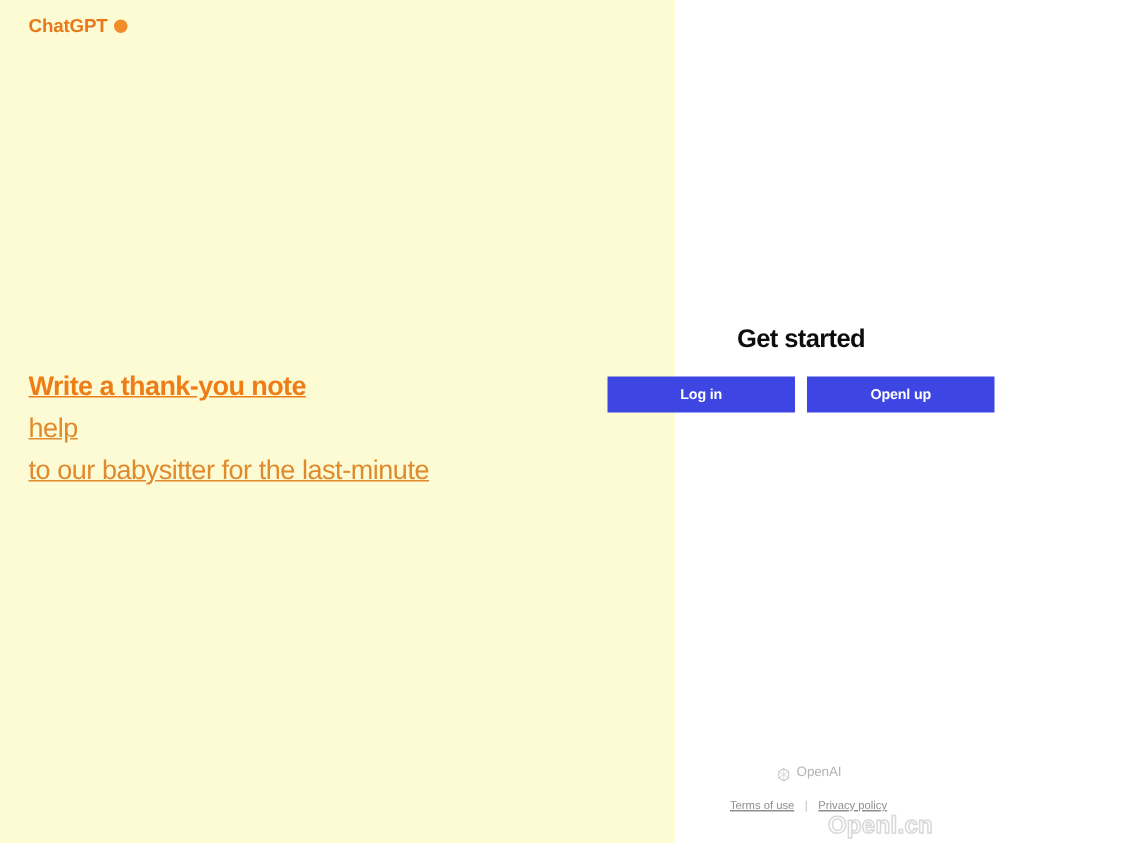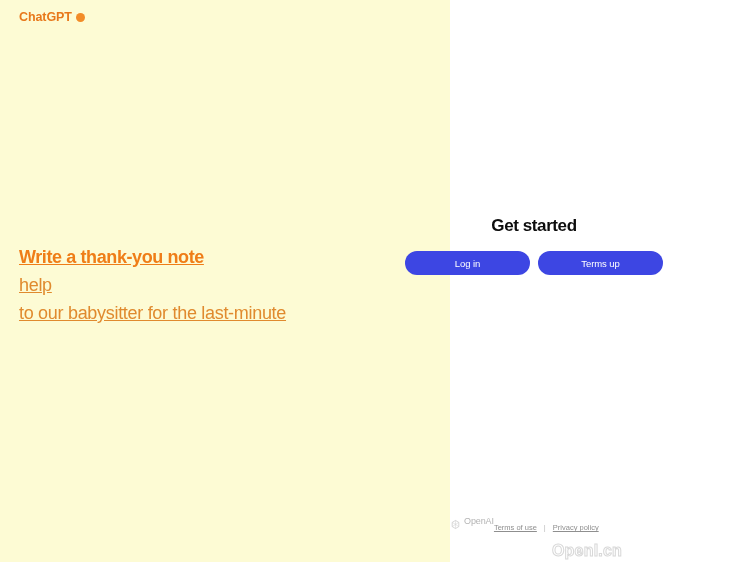--- a/index.html
+++ b/index.html
@@ -98,41 +98,42 @@
     margin: 0 0 14px 0;
   }
   .auth-buttons {
     display: flex;
     gap: 8px;
   }
   .auth-btn {
     width: 125px;
     height: 24px;
     border: none;
-    border-radius: 12px;
+    border-radius: 0;
     background: #3d46e3;
     color: #ffffff;
     font-size: 9.5px;
-    font-weight: normal;
+    font-weight: bold;
     font-family: "Liberation Sans", sans-serif;
     letter-spacing: -0.1px;
     cursor: pointer;
     display: flex;
     align-items: center;
     justify-content: center;
     padding: 0;
   }
 
   
   .footer {
     position: absolute;
     left: 0;
     right: 0;
     bottom: 22px;
     display: flex;
+    flex-direction: column;
     align-items: center;
   }
   .footer-brand {
     display: flex;
     align-items: center;
     gap: 3px;
     margin-bottom: 13px;
   }
   .footer-brand-text {
     font-size: 9px;
@@ -197,21 +198,21 @@
     </div>
 
   </div>
 
   <div class="right-panel">
 
     <div class="auth-block">
       <h1 class="auth-title">Get started</h1>
       <div class="auth-buttons">
         <button class="auth-btn">Log in</button>
-        <button class="auth-btn">Terms up</button>
+        <button class="auth-btn">Openl up</button>
       </div>
     </div>
 
     <div class="footer">
       <div class="footer-brand">
         <span class="openai-mark">
           <svg viewBox="0 0 24 24" width="11" height="11" aria-hidden="true">
             <path fill="none" stroke="#c8c8c8" stroke-width="1.6" d="M12 3.2 19.2 7.4v9.2L12 20.8 4.8 16.6V7.4z"></path>
             <path fill="none" stroke="#cfcfcf" stroke-width="1.1" d="M12 3.2v8.6l7.2 4.8M12 11.8 4.8 16.6M12 11.8l7.2-4.4M12 11.8 4.8 7.4M12 11.8v9"></path>
           </svg>

